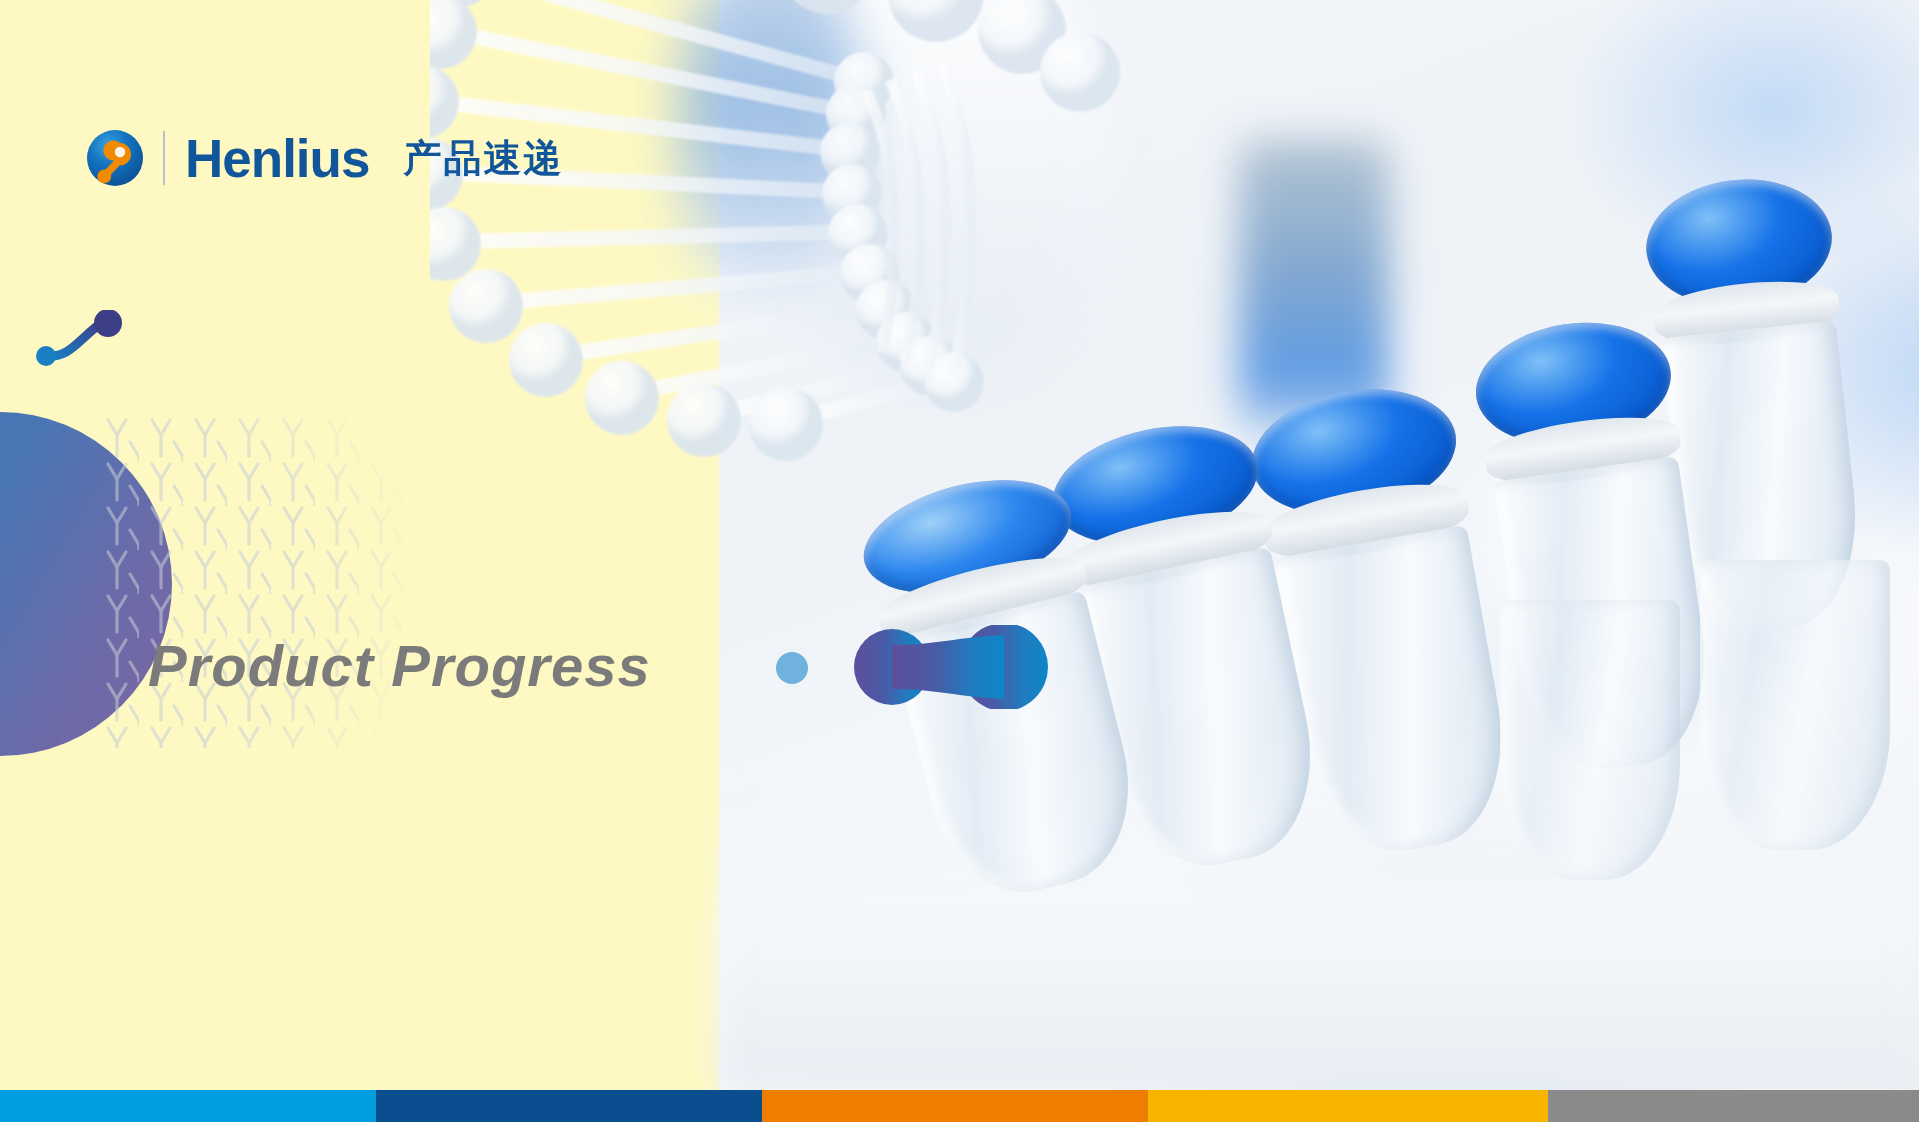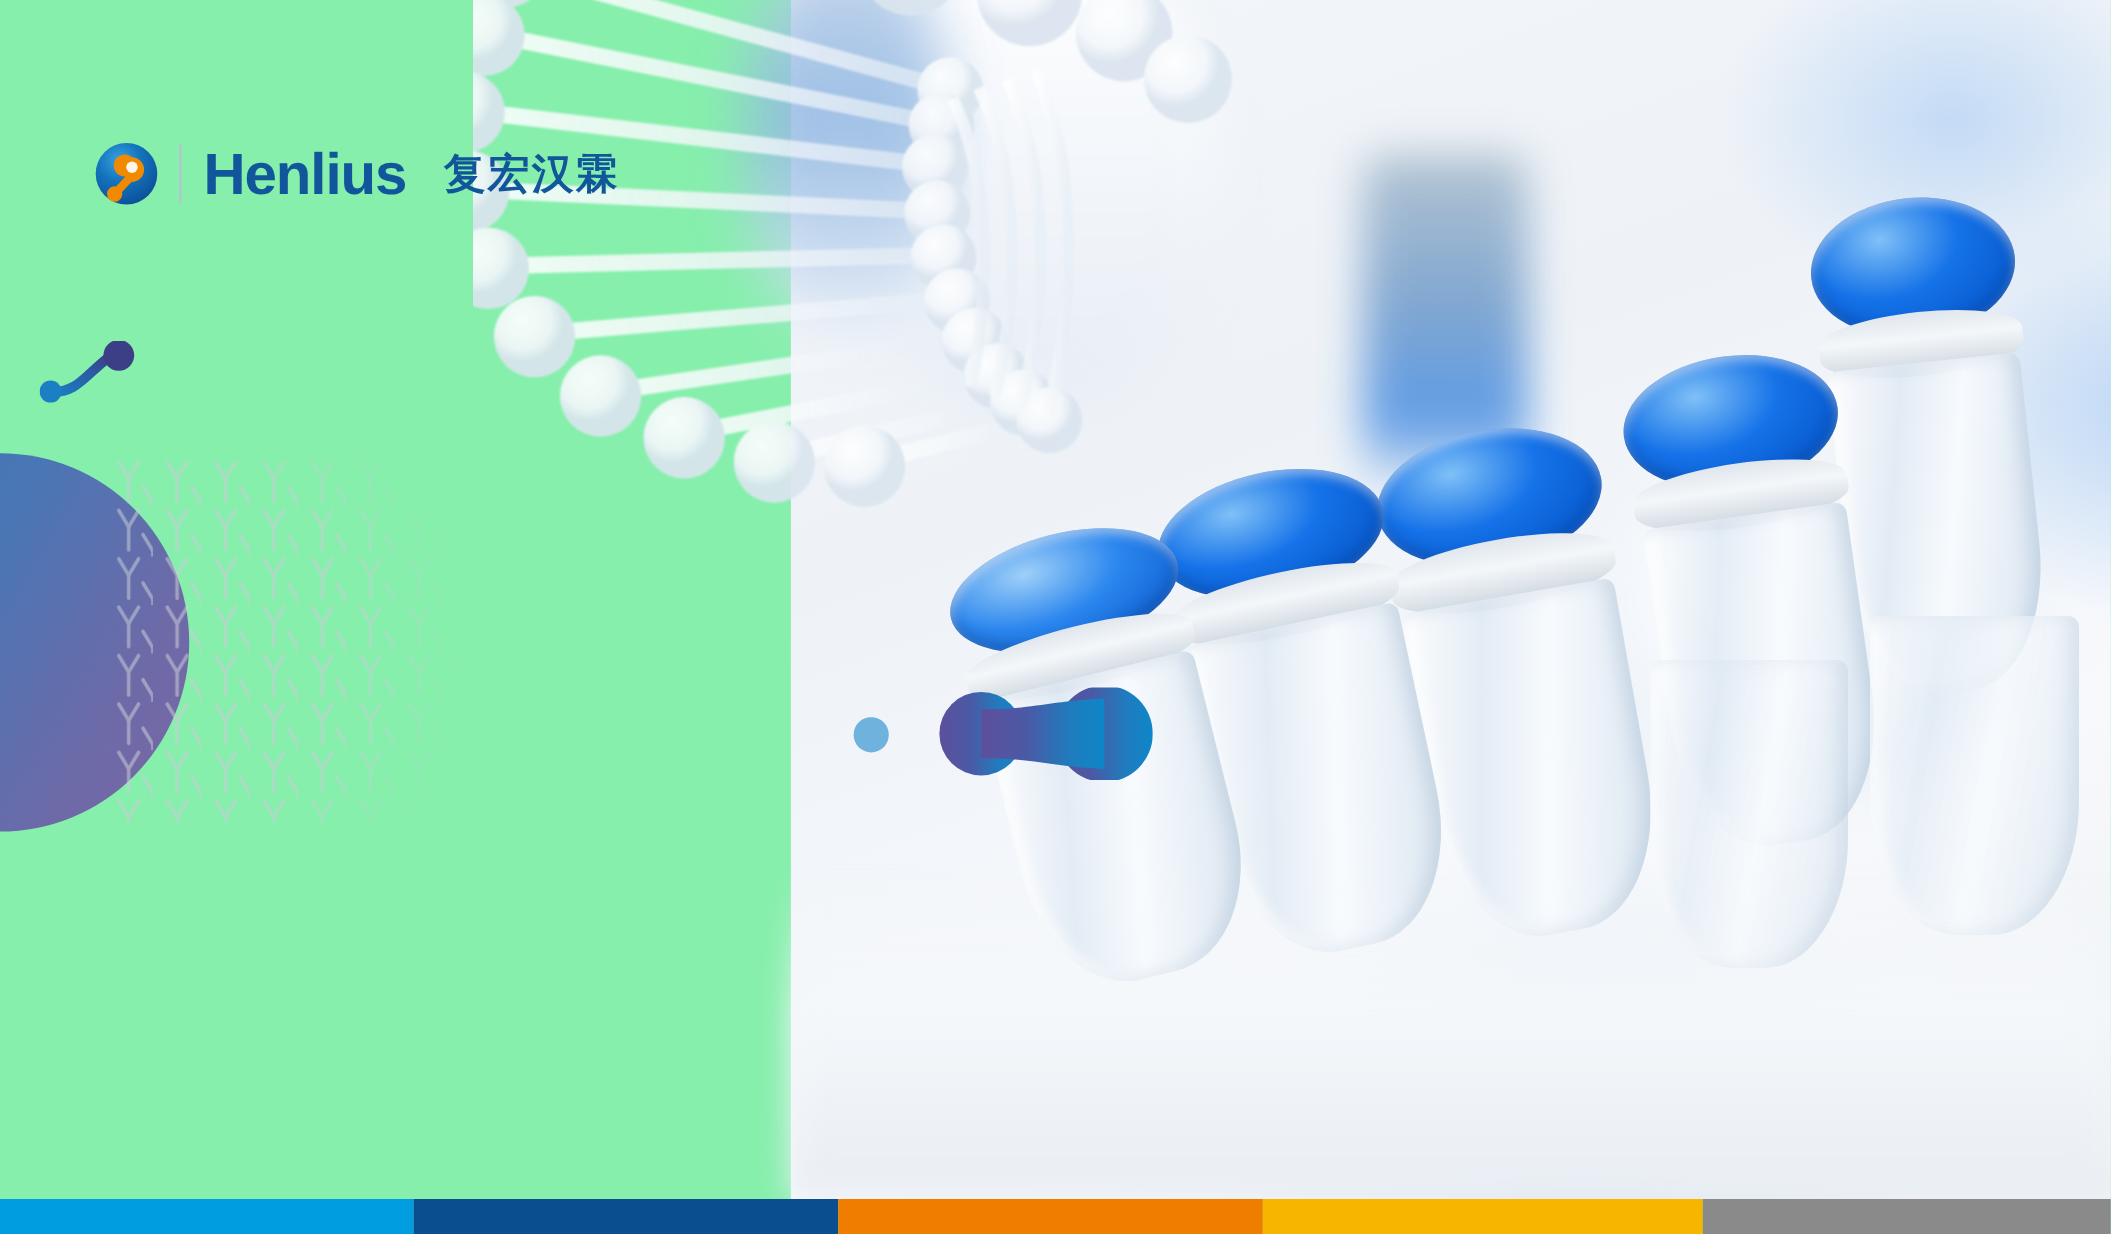--- a/index.html
+++ b/index.html
@@ -6,21 +6,21 @@
   html,body { background:#ffffff; }
   body {
     width:1919px; height:1122px;
     font-family:"Liberation Sans", sans-serif;
     overflow:hidden; position:relative;
   }
 
   
   #slide {
     position:absolute; inset:0;
-    background:#86efac;
+    background:#fef9c3;
     overflow:hidden;
   }
 
   
   .photo {
     position:absolute; top:0; right:0;
     width:1200px; height:1090px;
     background:
       radial-gradient(ellipse 340px 260px at 88% 10%, rgba(160,200,245,.55) 0%, rgba(255,255,255,0) 62%),
       radial-gradient(ellipse 420px 320px at 104% 34%, rgba(120,175,240,.45) 0%, rgba(255,255,255,0) 60%),
@@ -309,23 +309,24 @@
           <stop offset="45%" stop-color="#1373bd"></stop>
           <stop offset="100%" stop-color="#0b4f96"></stop>
         </radialGradient>
       </defs>
       <circle cx="30" cy="30" r="28" fill="url(#lg)"></circle>
       <path d="M35 15 a10 10 0 1 0 -6 17.5 l-8.5 9 a7 7 0 1 0 5.5 5 l8.5-9 A10 10 0 0 0 35 15 z" fill="#f08a00"></path>
       <circle cx="35" cy="24" r="5.2" fill="#ffffff" opacity=".92"></circle>
     </svg>
     <div class="logo-divider"></div>
     <div class="logo-word">Henlius</div>
-    <div class="logo-cn">复宏汉霖</div>
+    <div class="logo-cn">产品速递</div>
   </div>
 
+  <div class="title-en">Product Progress</div>
 
   <div class="dot-small"></div>
   <svg class="molecule" viewBox="0 0 196 84">
     <defs>
       <linearGradient id="mg" x1="0" y1="0" x2="1" y2="0">
         <stop offset="0%" stop-color="#5d4f9c"></stop>
         <stop offset="38%" stop-color="#4a5aa6"></stop>
         <stop offset="72%" stop-color="#1f7cbe"></stop>
         <stop offset="100%" stop-color="#0e86c8"></stop>
       </linearGradient>

